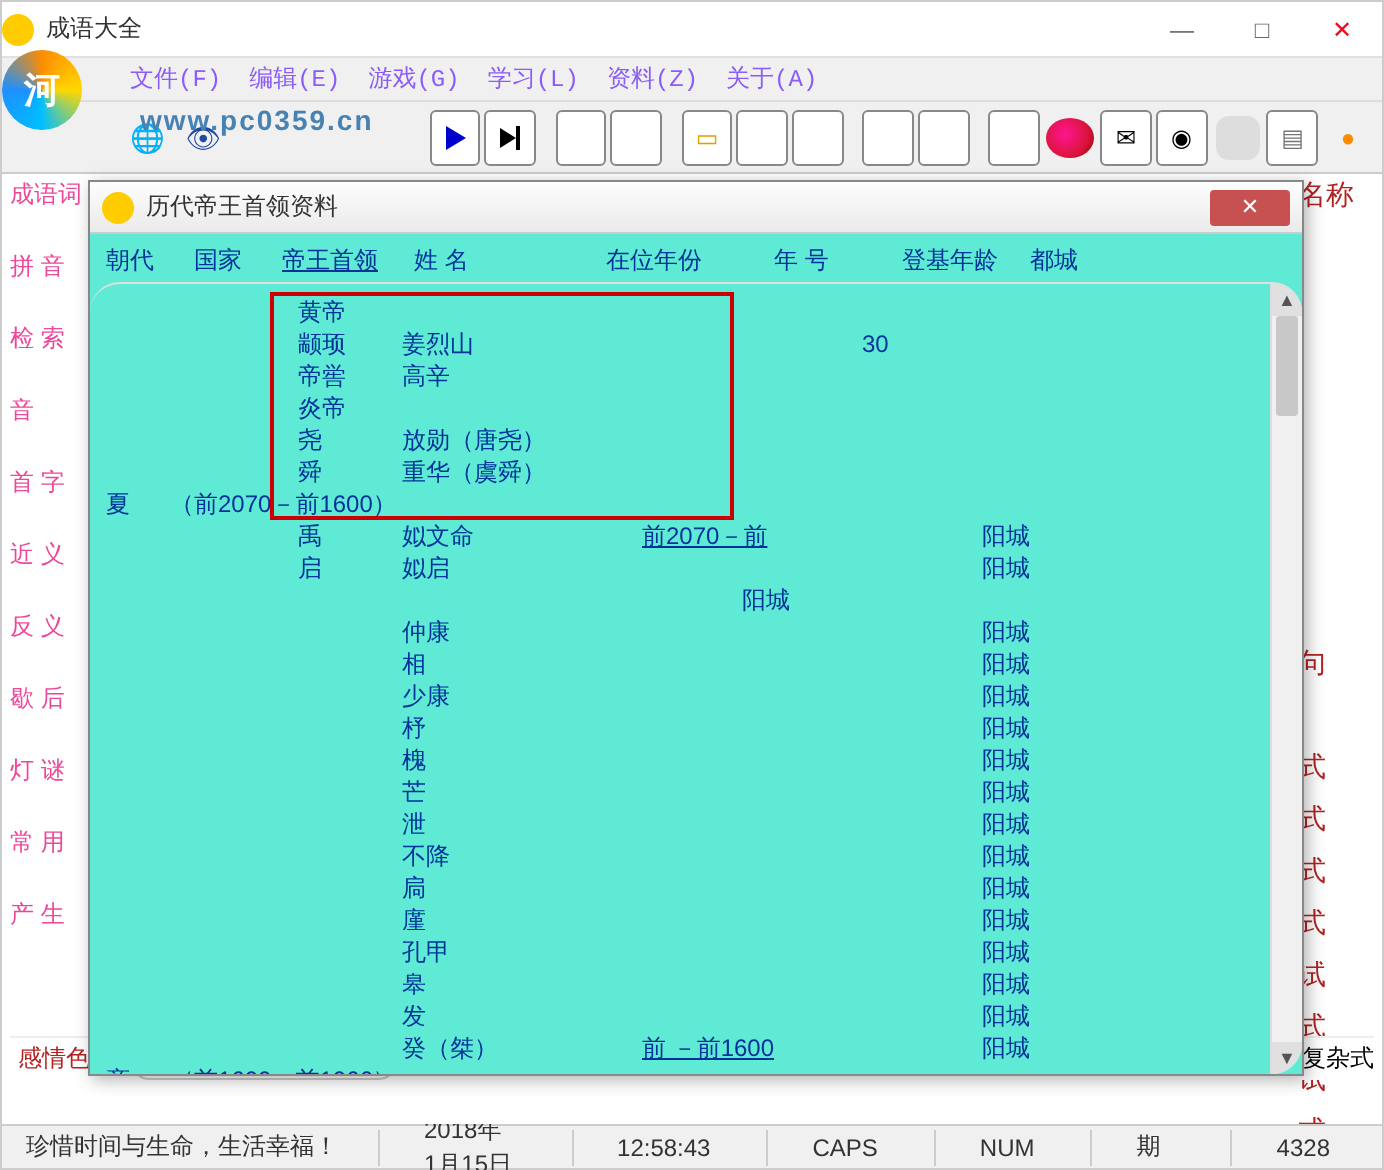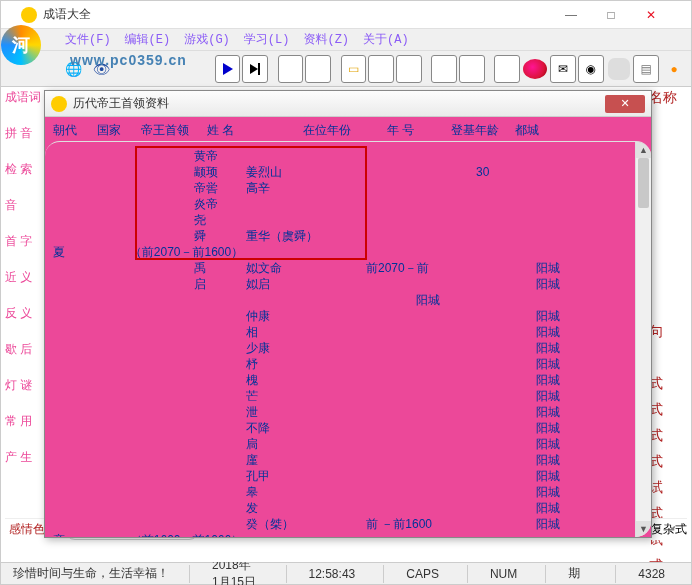--- a/index.html
+++ b/index.html
@@ -1,20 +1,20 @@
 <!DOCTYPE html>
 <html><head>
 <meta charset="utf-8">
 <style>
 * { margin: 0; padding: 0; box-sizing: border-box; font-family: "SimSun", "Microsoft YaHei", sans-serif; font-size: 12px; }
 body { background: #fff; width: 692px; height: 585px; position: relative; overflow: hidden; }
 
 .main-window { width: 692px; height: 585px; border: 1px solid #ccc; background: #f0f0f0; display: flex; flex-direction: column; }
 
-.titlebar { height: 28px; background: #fff; display: flex; align-items: center; padding: 0 20px; border-bottom: 1px solid #e0e0e0; }
+.titlebar { height: 28px; background: #fff; display: flex; align-items: center; padding: 0 0; border-bottom: 1px solid #e0e0e0; }
 .titlebar .icon { width: 16px; height: 16px; background: #ffcc00; border-radius: 50%; margin-right: 6px; }
 .titlebar .title { flex: 1; color: #333; }
 .win-controls { display: flex; gap: 0; }
 .win-btn { width: 40px; height: 22px; display: flex; align-items: center; justify-content: center; color: #666; cursor: pointer; }
 .win-btn.close { color: #e81123; }
 
 .menubar { height: 22px; display: flex; align-items: center; padding: 0 4px; background: #f0f0f0; border-bottom: 1px solid #ddd; position: relative; }
 .menubar .logo-over { position: absolute; left: 0; top: -4px; width: 50px; height: 50px; z-index: 5; }
 .logo-circle { width: 40px; height: 40px; border-radius: 50%; background: conic-gradient(from 0deg, #ff8c00, #ffd700, #00bfff, #1e90ff, #ff8c00); display: flex; align-items: center; justify-content: center; font-size: 18px; color: #fff; font-weight: bold; }
 .menu-item { padding: 2px 6px; color: #8b5cf6; margin-right: 2px; font-family: Liberation Mono, monospace; }
@@ -34,47 +34,47 @@
 .next-icon .bar { width: 2px; height: 12px; background: #000; }
 
 .content-area { flex: 1; background: #fff; position: relative; overflow: hidden; }
 
 .left-labels { position: absolute; left: 4px; top: 2px; width: 36px; }
 .left-label { color: #ec4899; margin-bottom: 20px; height: 16px; }
 .right-labels { position: absolute; right: 6px; top: 2px; width: 36px; }
 .right-label { color: #b22222; margin-bottom: 12px; height: 14px; text-align: left; font-size: 14px; }
 
 
-.dialog { position: absolute; left: 44px; top: 90px; width: 608px; height: 448px; background: #ec4899; border: 1px solid #888; box-shadow: 2px 2px 8px rgba(0,0,0,.3); display: flex; flex-direction: column; z-index: 10; }
+.dialog { position: absolute; left: 44px; top: 90px; width: 608px; height: 448px; background: #5eead4; border: 1px solid #888; box-shadow: 2px 2px 8px rgba(0,0,0,.3); display: flex; flex-direction: column; z-index: 10; }
 .dlg-titlebar { height: 26px; background: linear-gradient(#fdfdfd, #eaeaea); display: flex; align-items: center; padding: 0 6px; border-bottom: 1px solid #ccc; }
 .dlg-titlebar .dlg-icon { width: 16px; height: 16px; background: #ffcc00; border-radius: 50%; margin-right: 6px; }
 .dlg-titlebar .dlg-title { flex: 1; color: #333; }
 .dlg-close { width: 40px; height: 18px; background: #c75050; color: #fff; border-radius: 2px; display: flex; align-items: center; justify-content: center; font-size: 11px; cursor: pointer; }
 
 .dlg-header { height: 22px; display: flex; align-items: center; padding: 4px 8px 0 8px; color: #003399; font-size: 12px; }
 .dlg-header span { display: inline-block; }
 .col-dyn { width: 40px; }
 .col-country { width: 44px; margin-left: 4px; }
-.col-leader { width: 60px; }
+.col-leader { width: 60px; text-decoration: underline; }
 .col-name { width: 96px; margin-left: 6px; }
 .col-reign { width: 84px; }
 .col-era { width: 64px; }
 .col-age { width: 64px; }
 .col-capital { width: 50px; }
 
 .dlg-body { flex: 1; position: relative; border-top: 1px solid #e0e0e0; margin-top: 2px; overflow: hidden; border-radius: 15px; }
 .redbox { position: absolute; left: 90px; top: 4px; width: 232px; height: 114px; border: 2px solid #cc0000; pointer-events: none; }
 
 .tbl { padding: 6px 8px; font-size: 12px; color: #003399; }
 .row { display: flex; height: 16px; align-items: center; }
 .c-dynasty { width: 32px; }
-.c-range { width: 124px; margin-left: 45px; }
+.c-range { width: 124px; }
 .c-leader { width: 52px; }
 .c-name { width: 120px; }
-.c-reign { width: 110px; }
+.c-reign { width: 110px; text-decoration: underline; }
 .c-age { width: 60px; }
 .c-capital { width: 50px; }
 
 .scroll-v { position: absolute; right: 0; top: 0; bottom: 0; width: 16px; background: #f0f0f0; border-left: 1px solid #ddd; }
 .scroll-btn { height: 16px; background: #e0e0e0; display: flex; align-items: center; justify-content: center; font-size: 9px; color: #555; }
 .scroll-thumb { position: absolute; top: 16px; left: 2px; right: 2px; height: 50px; background: #c8c8c8; border-radius: 2px; }
 
 
 .bottom-row { position: absolute; left: 4px; bottom: 22px; right: 4px; height: 22px; display: flex; align-items: center; background: #fff; border-top: 1px solid #eee; gap: 8px; padding-left: 4px; }
 .radio-group { display: flex; align-items: center; gap: 4px; border: 1px solid #ccc; border-radius: 10px; padding: 1px 8px; }
@@ -296,20 +296,21 @@
     <span class="c-leader">炎帝</span>
     <span class="c-name"></span>
     <span class="c-reign"></span>
     <span class="c-age"></span>
     <span class="c-capital"></span>
         </div>
         <div class="row blue">
     <span class="c-dynasty"></span>
     <span class="c-range" style="width:64px;"></span>
     <span class="c-leader">尧</span>
+    <span class="c-name">放勋（唐尧）</span>
     <span class="c-reign"></span>
     <span class="c-age"></span>
     <span class="c-capital"></span>
         </div>
         <div class="row blue">
     <span class="c-dynasty"></span>
     <span class="c-range" style="width:64px;"></span>
     <span class="c-leader">舜</span>
     <span class="c-name">重华（虞舜）</span>
     <span class="c-reign"></span>

